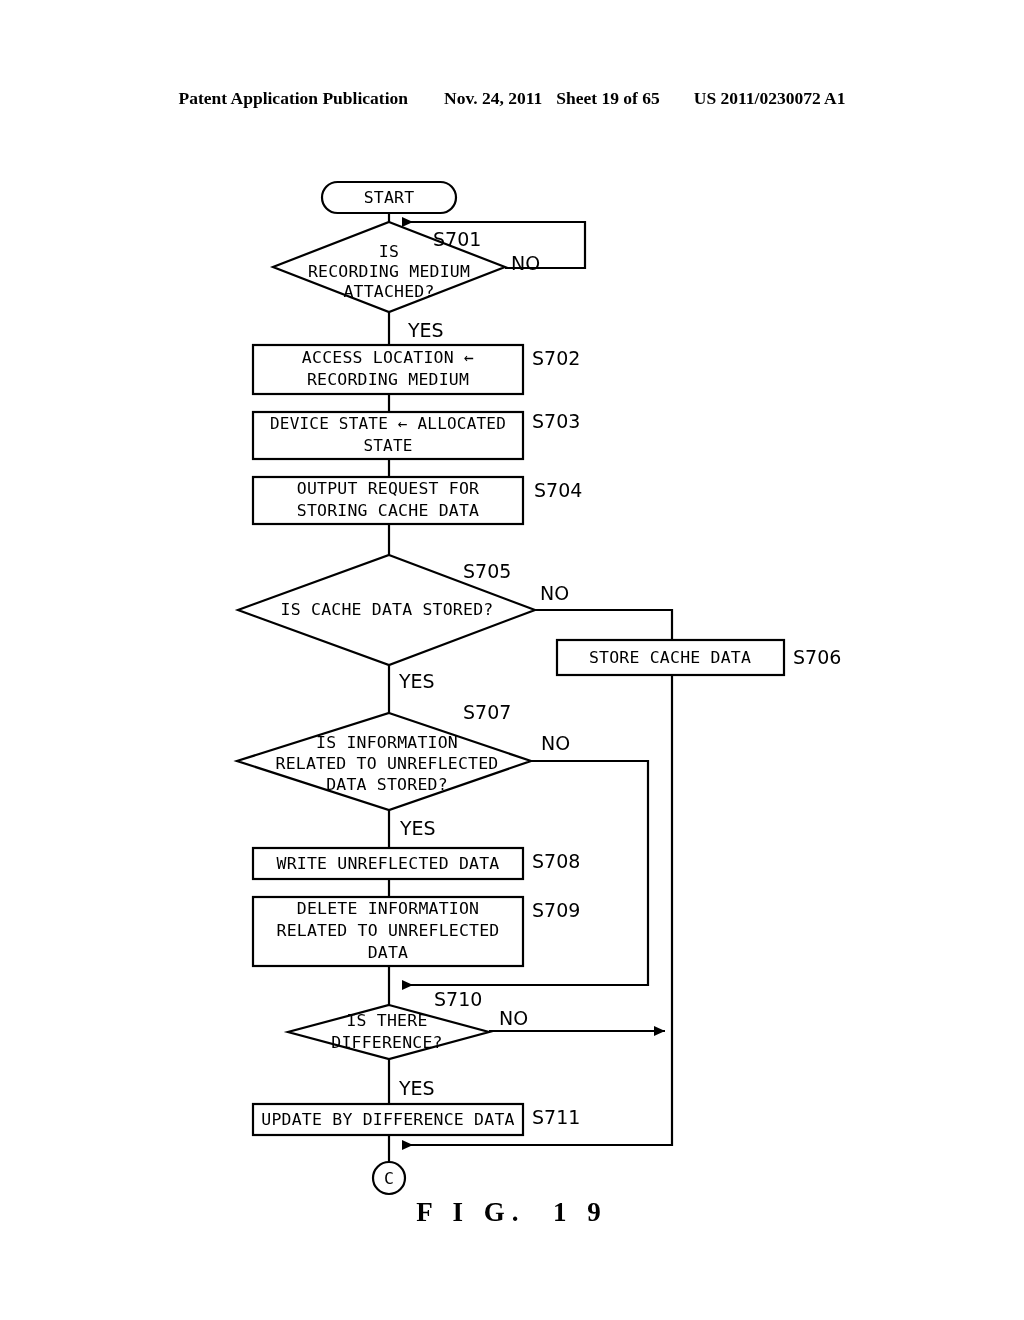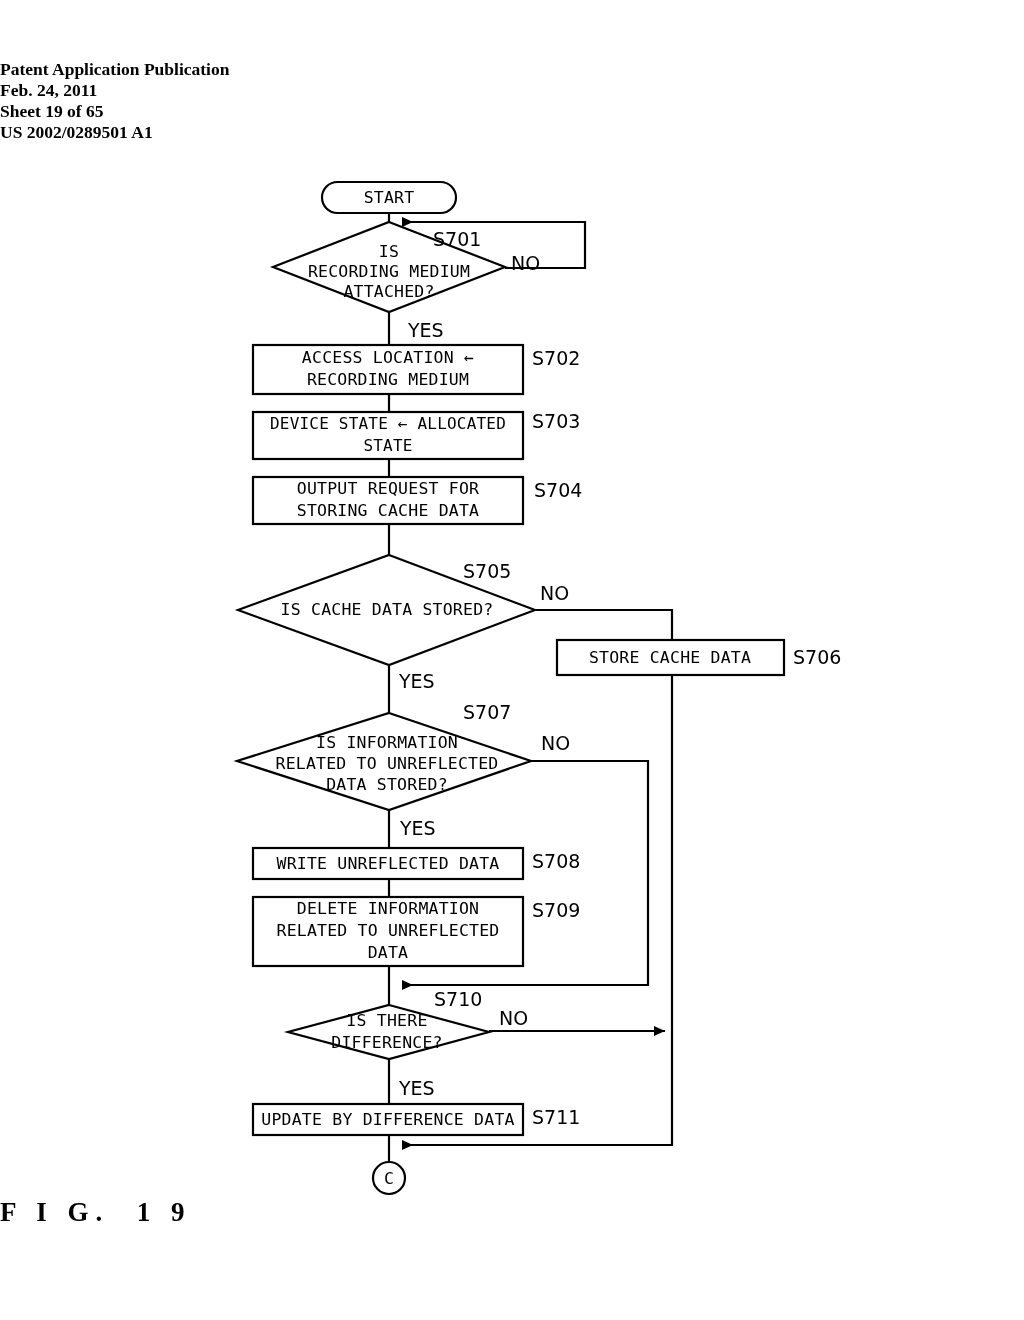--- a/index.html
+++ b/index.html
@@ -22,21 +22,21 @@
     overflow: hidden;
     background: #ffffff;
   }
   .pub-header {
     position: absolute;
     left: 0;
     top: 88px;
     width: 1024px;
     height: 26px;
     display: flex;
-    flex-direction: column;
+    flex-direction: row;
     align-items: baseline;
     justify-content: center;
     font-family: "Liberation Serif", serif;
     font-weight: bold;
     font-size: 17.5px;
     letter-spacing: 0px;
     white-space: nowrap;
   }
   .pub-header > span { display: inline-block; }
   .hdr-gap-a { width: 36px; }
@@ -48,20 +48,21 @@
     left: 0;
     top: 0;
     width: 1024px;
     height: 1320px;
   }
   .fig-caption {
     position: absolute;
     left: 0;
     top: 1197px;
     width: 1024px;
+    text-align: center;
     font-family: "Liberation Serif", serif;
     font-size: 27px;
     font-weight: bold;
     letter-spacing: 7px;
     white-space: pre;
   }
 
   
   .nodetext {
     font-family: "DejaVu Sans Mono", monospace;
@@ -101,25 +102,25 @@
   }
 </style>
 </head>
 <body>
 
 <div id="page">
 
   <div class="pub-header">
     <span>Patent Application Publication</span>
     <span class="hdr-gap-a"></span>
-    <span>Feb. 24, 2011</span>
+    <span>Nov. 24, 2011</span>
     <span class="hdr-gap-b"></span>
     <span>Sheet 19 of 65</span>
     <span class="hdr-gap-c"></span>
-    <span>US 2002/0289501 A1</span>
+    <span>US 2011/0230072 A1</span>
   </div>
 
   <svg id="flow" viewBox="0 0 1024 1320">
     <defs>
       <marker id="arrowL" markerWidth="12" markerHeight="10" refX="11" refY="5" orient="auto" markerUnits="userSpaceOnUse">
         <path d="M11,0 L0,5 L11,10 z" fill="#000000"></path>
       </marker>
       <marker id="arrowR" markerWidth="12" markerHeight="10" refX="11" refY="5" orient="auto" markerUnits="userSpaceOnUse">
         <path d="M0,0 L11,5 L0,10 z" fill="#000000"></path>
       </marker>

